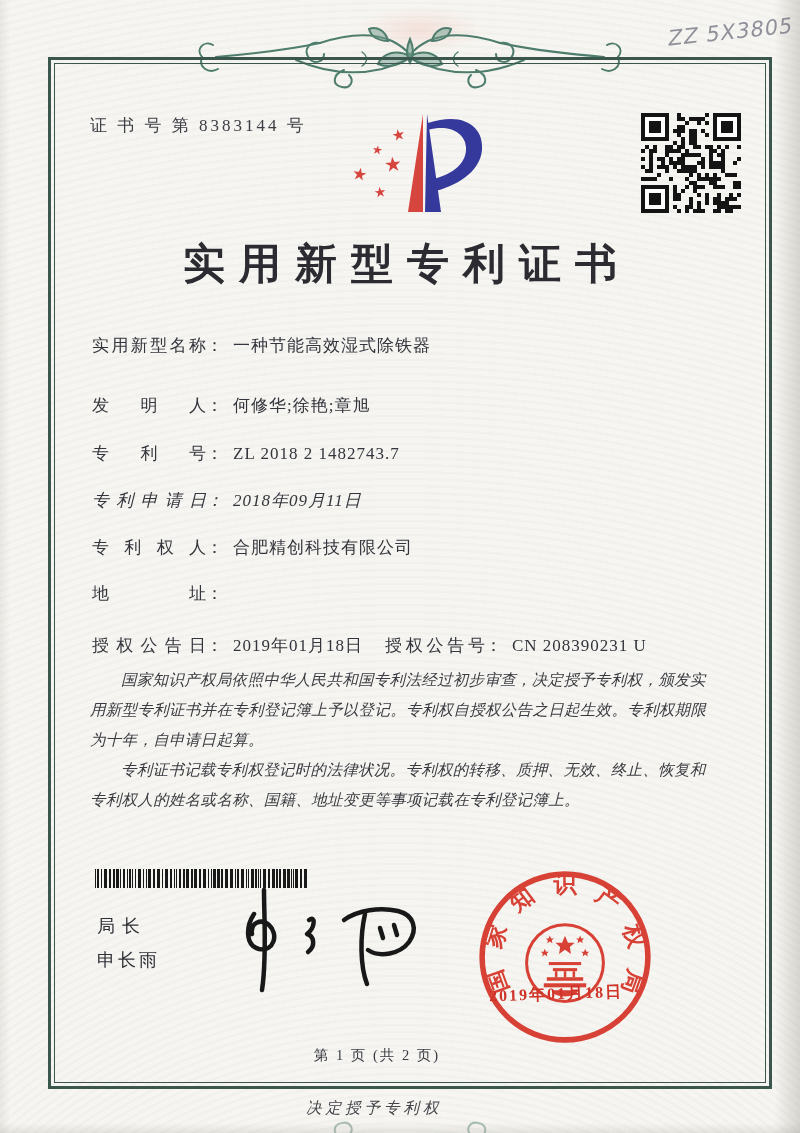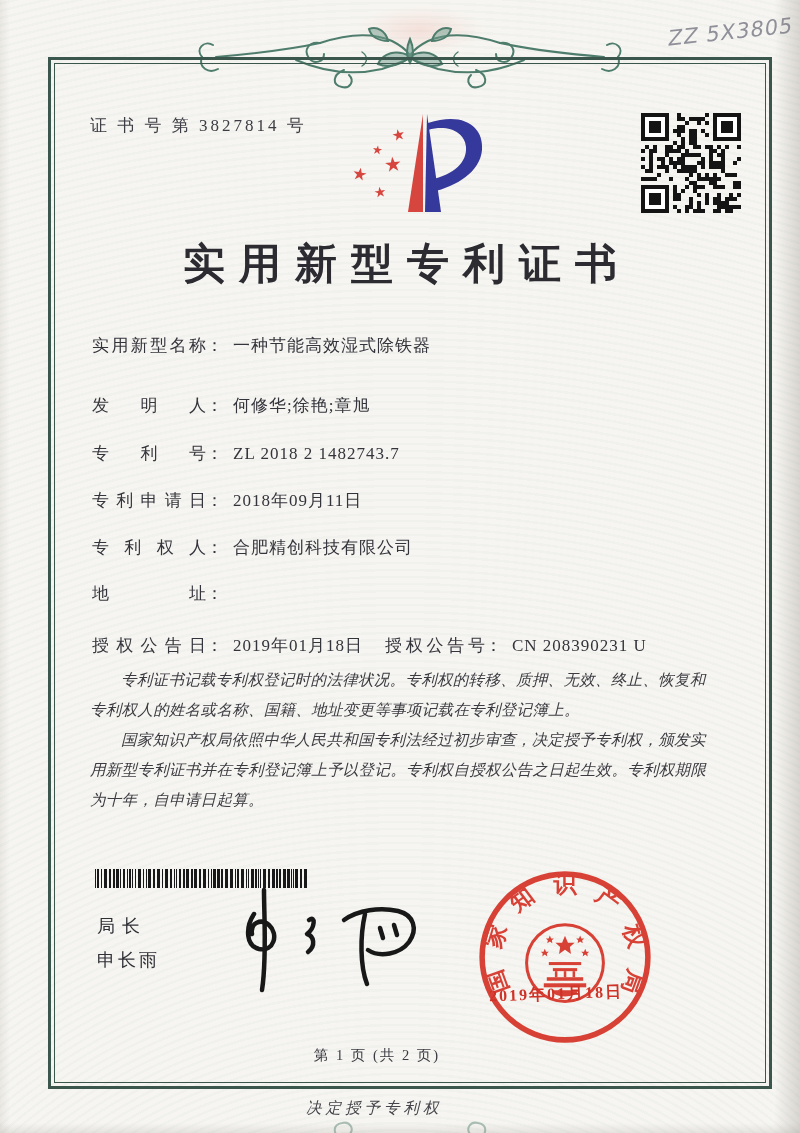--- a/index.html
+++ b/index.html
@@ -31,21 +31,21 @@
   .qr{left:641px;top:113px;width:100px;height:100px;}
   
   .title{left:0;right:0;top:236px;text-align:center;font-size:42px;font-weight:600;
          letter-spacing:14px;text-indent:14px;color:#2b2b31;}
   
   .frow{position:absolute;left:92px;display:flex;align-items:flex-start;
         font-size:17px;line-height:28px;color:#34343c;}
   .flabel{width:114px;flex:none;text-align:justify;text-align-last:justify;}
   .fcolon{flex:none;margin-right:10px;}
   .fvalue{flex:none;letter-spacing:1px;}
-  #f0{top:332px;} #f1{top:392px;} #f2{top:440px;} #f3{top:487px;} #f4{top:534px;}
+  #f0{top:332px;} #f1{top:392px;} #f2{top:440px;} #f3{top:487px;font-style:italic;} #f4{top:534px;}
   #f5{top:580px;} #f5 .fvalue{width:478px;white-space:normal;}
   #grant{top:632px;width:624px;}
   .g2{position:absolute;left:293px;top:0;display:flex;justify-content:space-between;}
   .g2 .flabel{width:100px;}
   
   .paras{left:90px;top:665px;width:624px;}
   .paras p{margin:0;font-size:15.5px;line-height:30px;text-indent:2em;
            font-style:italic;letter-spacing:.3px;color:#3b3b41;}
   
   .barcode{left:95px;top:869px;width:216px;height:19px;}
@@ -98,21 +98,21 @@
       <path d="M218,13 c-4,9 -4,17 0,24 c4,-7 4,-15 0,-24 Z" fill="#6f9e8d" fill-opacity=".6"></path>
     </g>
   </svg>
 
   <div class="abs pencil">ZZ 5X3805</div>
 
   <div class="frame">
     <div class="frame-inner"></div>
   </div>
 
-  <div class="abs cert-no">证 书 号 第 3827814 号</div>
+  <div class="abs cert-no">证 书 号 第 8383144 号</div>
 
   <div class="abs logo">
     <span class="ls ls1">★</span>
     <span class="ls ls2">★</span>
     <span class="ls ls3">★</span>
     <span class="ls ls4">★</span>
     <span class="ls ls5">★</span>
     <svg style="position:absolute;left:38px;top:0;width:110px;height:124px" viewBox="0 0 110 124">
       <polygon points="49,4 34,102 49,102" fill="#d6453e"></polygon>
       <polygon points="53,4 51,102 67,102" fill="#35399b"></polygon>
@@ -363,22 +363,22 @@
       <span class="fcolon">：</span>
       <span class="fvalue">2019年01月18日</span>
     <span class="g2">
       <span class="flabel">授权公告号</span>
         <span class="fcolon">：</span>
         <span class="fvalue">CN 208390231 U</span>
     </span>
   </div>
 
   <div class="abs paras">
+    <p>国家知识产权局依照中华人民共和国专利法经过初步审查，决定授予专利权，颁发实用新型专利证书并在专利登记簿上予以登记。专利权自授权公告之日起生效。专利权期限为十年，自申请日起算。</p>
     <p>专利证书记载专利权登记时的法律状况。专利权的转移、质押、无效、终止、恢复和专利权人的姓名或名称、国籍、地址变更等事项记载在专利登记簿上。</p>
-    <p>国家知识产权局依照中华人民共和国专利法经过初步审查，决定授予专利权，颁发实用新型专利证书并在专利登记簿上予以登记。专利权自授权公告之日起生效。专利权期限为十年，自申请日起算。</p>
   </div>
 
   <div class="abs barcode" id="barcode">
       <i style="left:0px;width:1px"></i>
       <i style="left:2px;width:2px"></i>
       <i style="left:6px;width:1px"></i>
       <i style="left:9px;width:3px"></i>
       <i style="left:14px;width:2px"></i>
       <i style="left:18px;width:2px"></i>
       <i style="left:21px;width:3px"></i>

